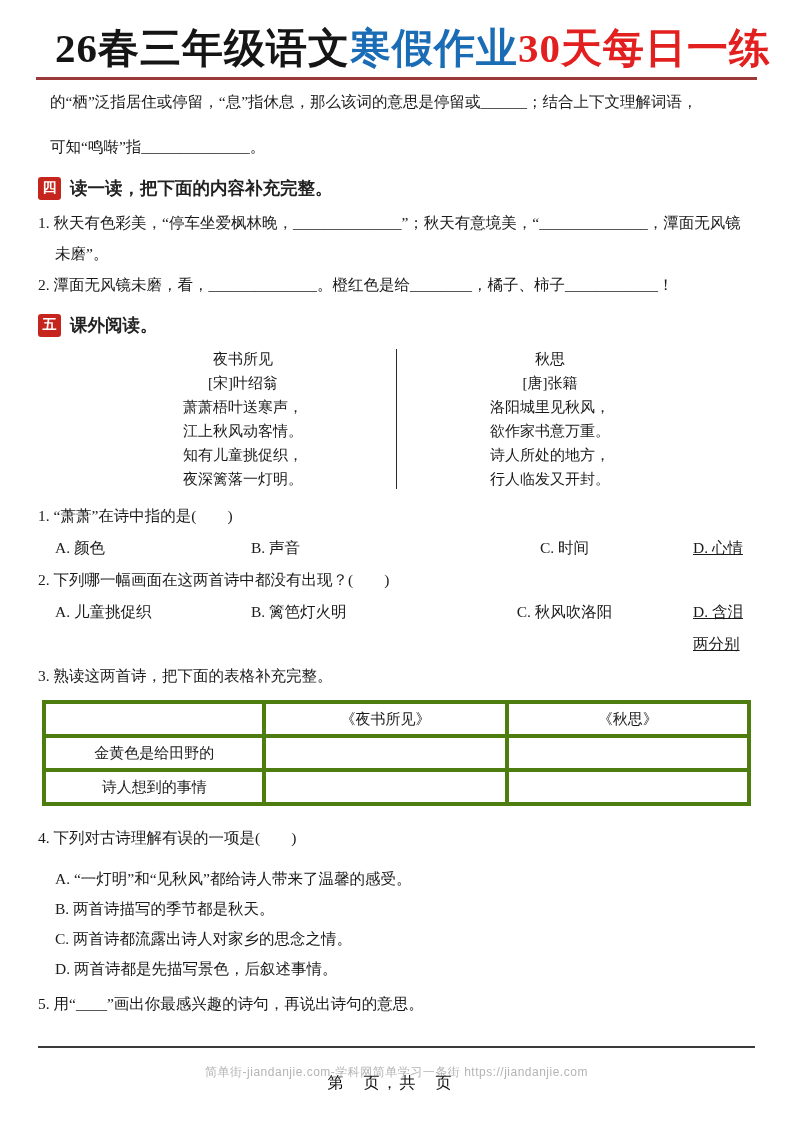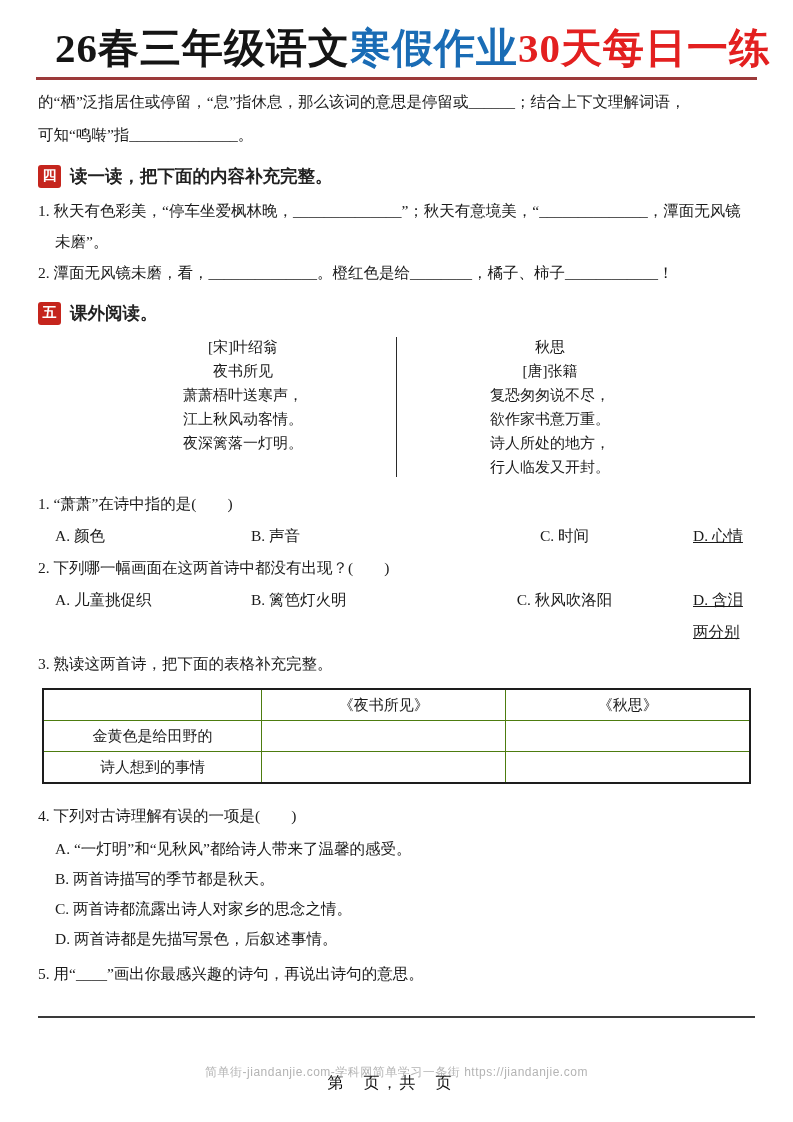--- a/index.html
+++ b/index.html
@@ -12,21 +12,21 @@
     margin:26px 0 0 55px;font-size:41px;font-weight:bold;line-height:1.1;
     font-family:"Liberation Serif",serif;letter-spacing:1px;white-space:nowrap;
   }
   .t-black{color:#151515;}
   .t-blue{color:#1a6cb5;}
   .t-red{color:#e32020;}
   .title-rule{margin:6px 36px 0 36px;height:3px;background:#9c3a3a;}
   
   .content{padding:0 38px;}
   .kai{font-size:15.5px;color:#1a1a1a;}
-  .intro-line{margin:0;line-height:33px;}
+  .intro-line{margin:12px;line-height:33px;}
   .intro-line.first{margin-top:5px;}
   .section-head{
     display:flex;align-items:center;gap:9px;margin-top:13px;
     font-family:"Liberation Sans",sans-serif;font-weight:bold;font-size:17.5px;color:#222;
   }
   .badge{
     display:inline-flex;align-items:center;justify-content:center;flex:0 0 auto;
     width:23px;height:23px;background:#c5251d;color:#fff;font-size:14px;
     border-radius:3px;font-family:"Liberation Sans",sans-serif;font-weight:bold;
   }
@@ -44,27 +44,27 @@
   .opt-a{width:160px;}
   .opt-b{width:185px;}
   .opt-c{width:185px;text-align:center;}
   .opt-d{flex:1;text-decoration:underline;}
   
   .ans-table{
     border-collapse:collapse;width:calc(100% - 8px);margin:8px 0 0 4px;
     border:2px solid #1d1d1d;table-layout:fixed;
   }
   .ans-table td{
-    border:1px solid #4d7c0f;height:30px;font-size:15px;text-align:center;
+    border:4px solid #4d7c0f;height:30px;font-size:15px;text-align:center;
     padding:0 6px;font-family:"Liberation Serif",serif;
   }
   .ans-table .c1{width:29%;}
   
   .q4opt{margin:0;padding-left:17px;line-height:30px;}
-  .q4opt.first{margin-top:2px;}
+  .q4opt.first{margin-top:10px;}
   .q5{margin-top:4px;}
   
   .sep{margin:26px 0 0 0;border:none;border-top:2px solid #3a3a3a;}
   .footer{position:absolute;left:0;right:0;top:1060px;height:48px;}
   .watermark{
     position:absolute;top:4px;left:0;right:0;text-align:center;
     font-family:"Liberation Sans",sans-serif;font-size:12px;color:#b4b4b4;letter-spacing:0.5px;
   }
   .page-info{
     position:absolute;top:13px;left:0;right:12px;text-align:center;
@@ -94,31 +94,32 @@
     <p class="kai item first"><span>1.</span> <span>秋天有色彩美，“停车坐爱枫林晚，______________”；秋天有意境美，“______________，潭面无风镜未磨”。</span></p>
     <p class="kai item"><span>2.</span> <span>潭面无风镜未磨，看，______________。橙红色是给________，橘子、柿子____________！</span></p>
 
     <div class="section-head">
       <span class="badge">五</span>
       <span>课外阅读。</span>
     </div>
 
     <div class="poems">
       <div class="poem">
+        <div>夜书所见</div>
         <div>[宋]叶绍翁</div>
-        <div>夜书所见</div>
         <div>萧萧梧叶送寒声，</div>
         <div>江上秋风动客情。</div>
+        <div>知有儿童挑促织，</div>
         <div>夜深篱落一灯明。</div>
       </div>
       <div class="poem-divider"></div>
       <div class="poem">
         <div>秋思</div>
         <div>[唐]张籍</div>
-        <div>复恐匆匆说不尽，</div>
+        <div>洛阳城里见秋风，</div>
         <div>欲作家书意万重。</div>
         <div>诗人所处的地方，</div>
         <div>行人临发又开封。</div>
       </div>
     </div>
 
     <p class="kai q qtop"><span>1.</span> <span>“萧萧”在诗中指的是(　　)</span></p>
     <div class="options-row">
       <span class="opt-a">A. 颜色</span>
       <span class="opt-b">B. 声音</span>

